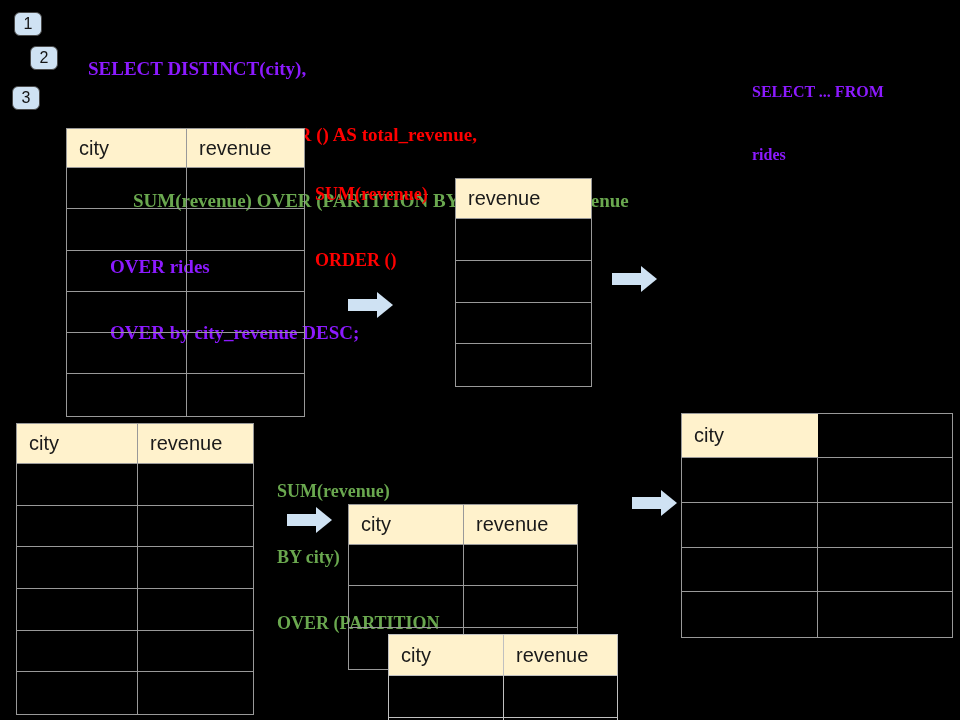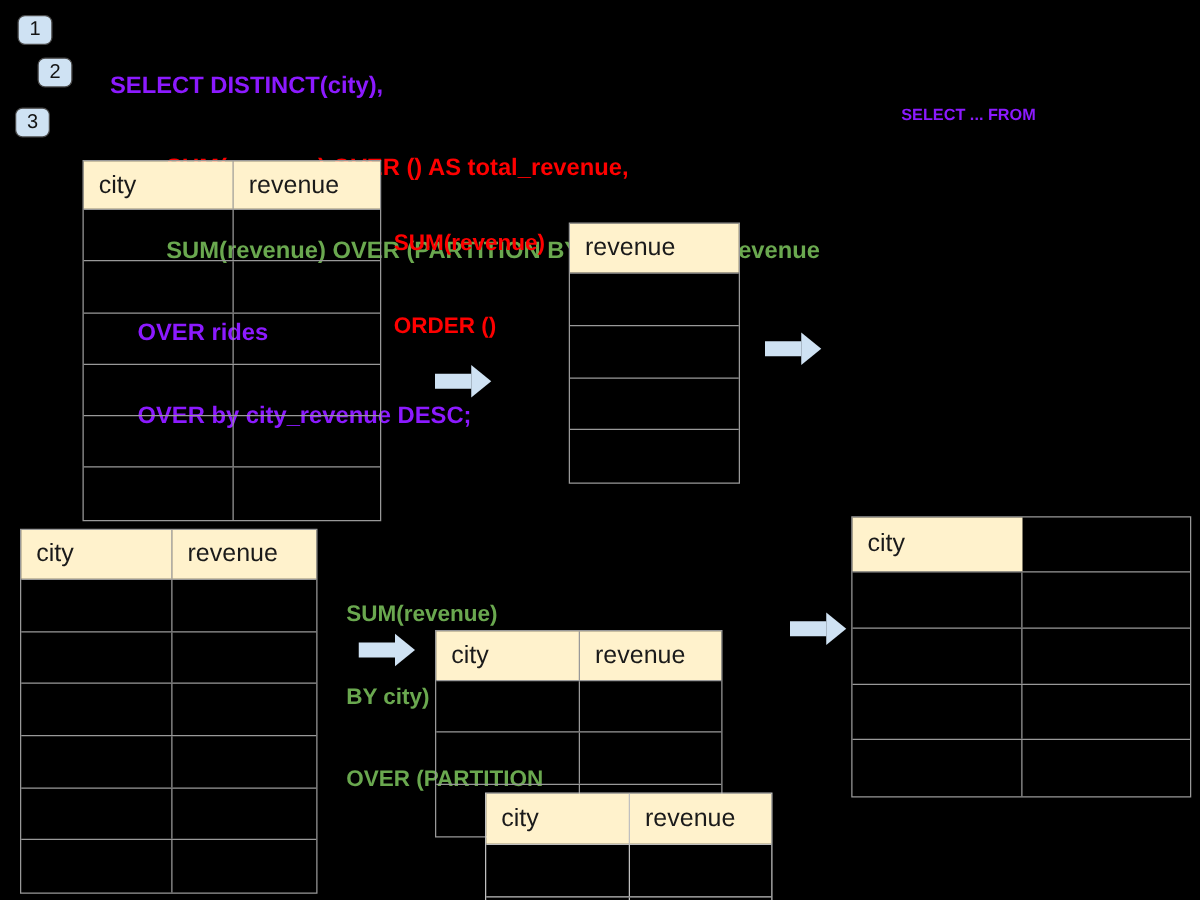--- a/index.html
+++ b/index.html
@@ -4,23 +4,23 @@
 <style>
   * { margin:0; padding:0; box-sizing:border-box; }
   html,body { width:960px; height:720px; }
   body {
     position:relative; overflow:hidden;
     background:var(--bg,#000);
     font-family:"Liberation Sans", sans-serif;
   }
 
   
-  .codeblock { position:absolute; font-family:Liberation Sans, sans-serif; font-weight:bold; white-space:pre; }
+  .codeblock { position:absolute; font-family:Liberation Serif, serif; font-weight:bold; white-space:pre; }
   .code-main { left:88px; top:14px; font-size:19px; line-height:22px; }
-  .code-side { left:721px; top:39px; font-size:13px; line-height:21px; }
+  .code-side { left:752px; top:39px; font-size:16px; line-height:21px; }
   .ann-total { left:315px; top:139px; font-size:18px; line-height:22px; }
   .ann-part  { left:277px; top:436px; font-size:18px; line-height:22px; }
   .tone-purple { color:var(--code_purple); }
   .tone-red    { color:var(--code_red); }
   .tone-green  { color:var(--code_green); }
   .ind-0 { margin-left:0; } .ind-2 { margin-left:22px; } .ind-4 { margin-left:45px; }
 
   
   .badge {
     position:absolute; width:28px; height:24px;
@@ -72,20 +72,21 @@
 <div class="codeblock code-main">
   <div class="ind-0 tone-purple">SELECT DISTINCT(city),</div>
   <div class="ind-4 tone-red">SUM(revenue) OVER () AS total_revenue,</div>
   <div class="ind-4 tone-green">SUM(revenue) OVER (PARTITION BY city) as city_revenue</div>
   <div class="ind-2 tone-purple">OVER rides</div>
   <div class="ind-2 tone-purple">OVER by city_revenue DESC;</div>
 </div>
 
 <div class="codeblock code-side">
   <div class="tone-purple">SELECT ... FROM</div>
+  <div class="tone-purple">rides</div>
 </div>
 
 <div class="codeblock ann-total">
   <div class="tone-red">SUM(revenue)</div>
   <div class="tone-red">ORDER ()</div>
 </div>
 <div class="codeblock ann-part">
   <div class="tone-green">SUM(revenue)</div>
   <div class="tone-green">BY city)</div>
   <div class="tone-green">OVER (PARTITION</div>

